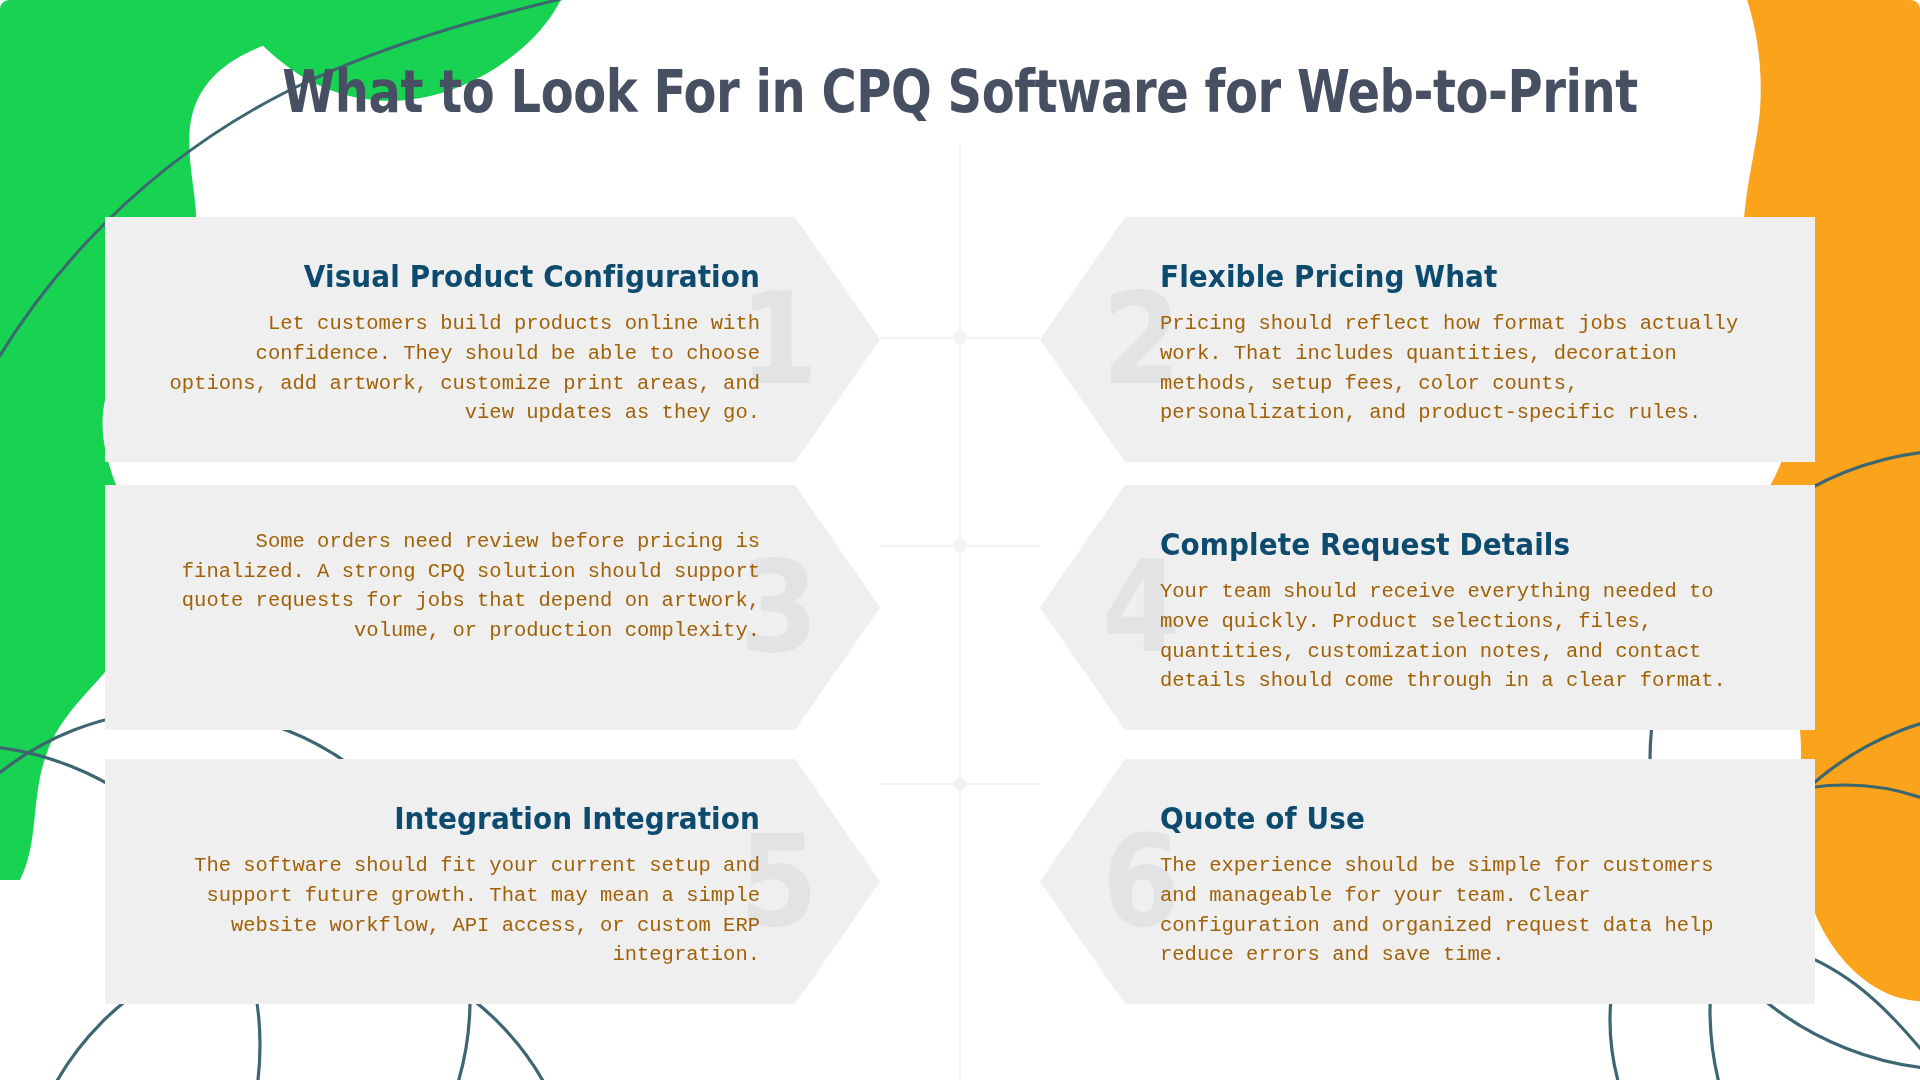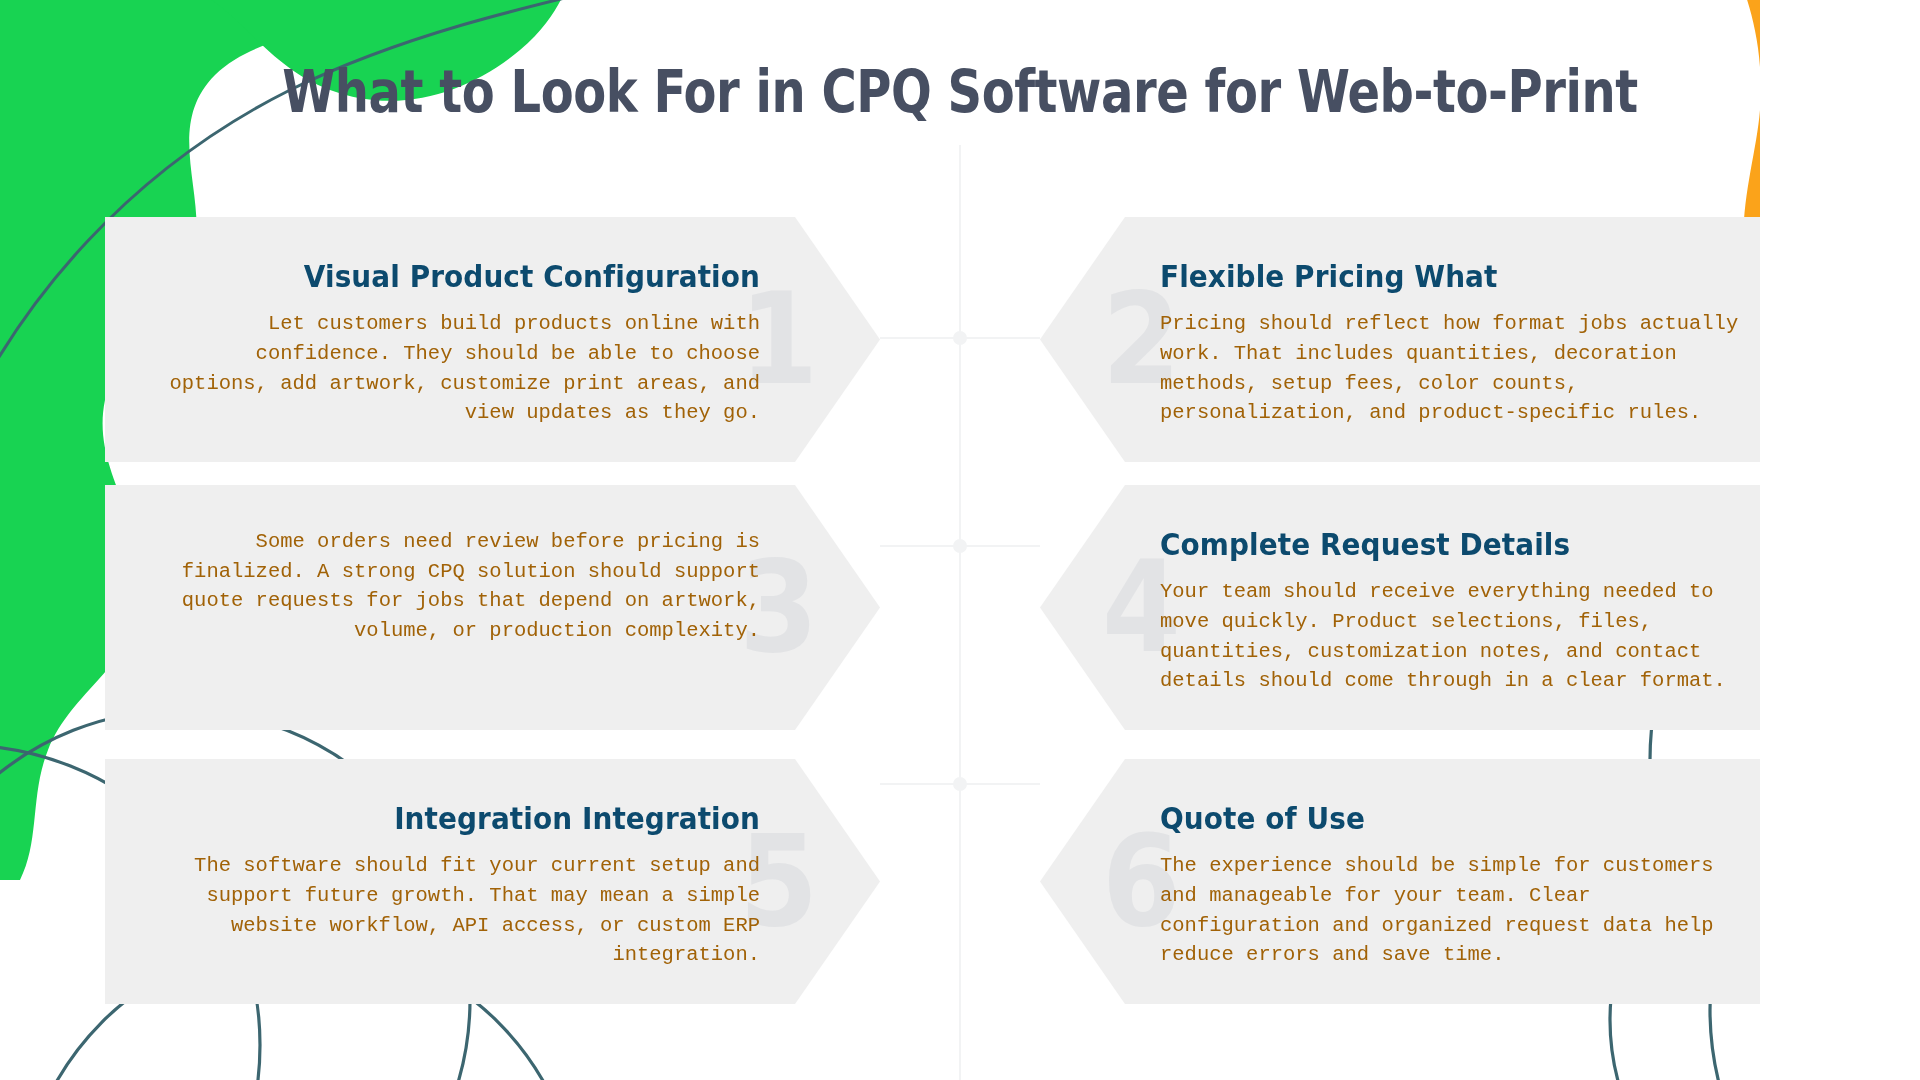--- a/index.html
+++ b/index.html
@@ -3,21 +3,21 @@
 <meta charset="utf-8">
 <title>Infographic</title>
 <style>
   * { margin:0; padding:0; box-sizing:border-box; }
   html,body { width:1920px; height:1080px; overflow:hidden; }
   body {
     background:#ffffff;
     font-family:"Liberation Sans", sans-serif;
     position:relative;
   }
-  #stage { position:absolute; inset:0; width:1760px; height:1080px; overflow:hidden; }
+  #stage { position:absolute; inset:0; width:1920px; height:1080px; overflow:hidden;border-radius:9px; }
 
   
   .bg-layer { position:absolute; inset:0; pointer-events:none; }
   .bg-svg { position:absolute; top:0; left:0; width:1920px; height:1080px; }
 
   
   .page-title {
     position:absolute;
     top:58px; left:0; width:1920px;
     text-align:center;

